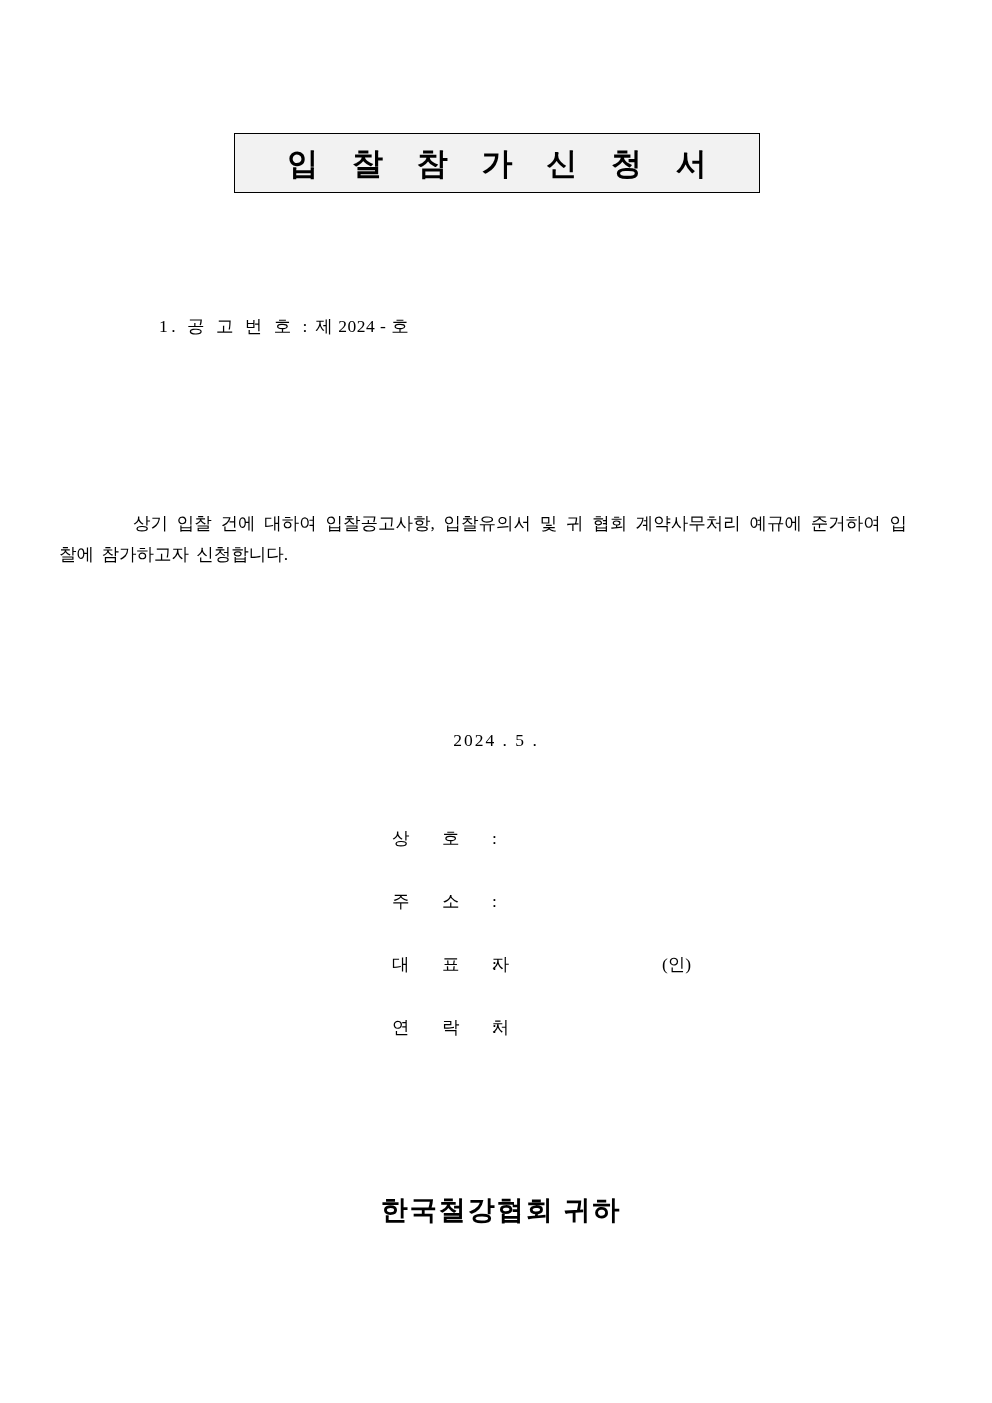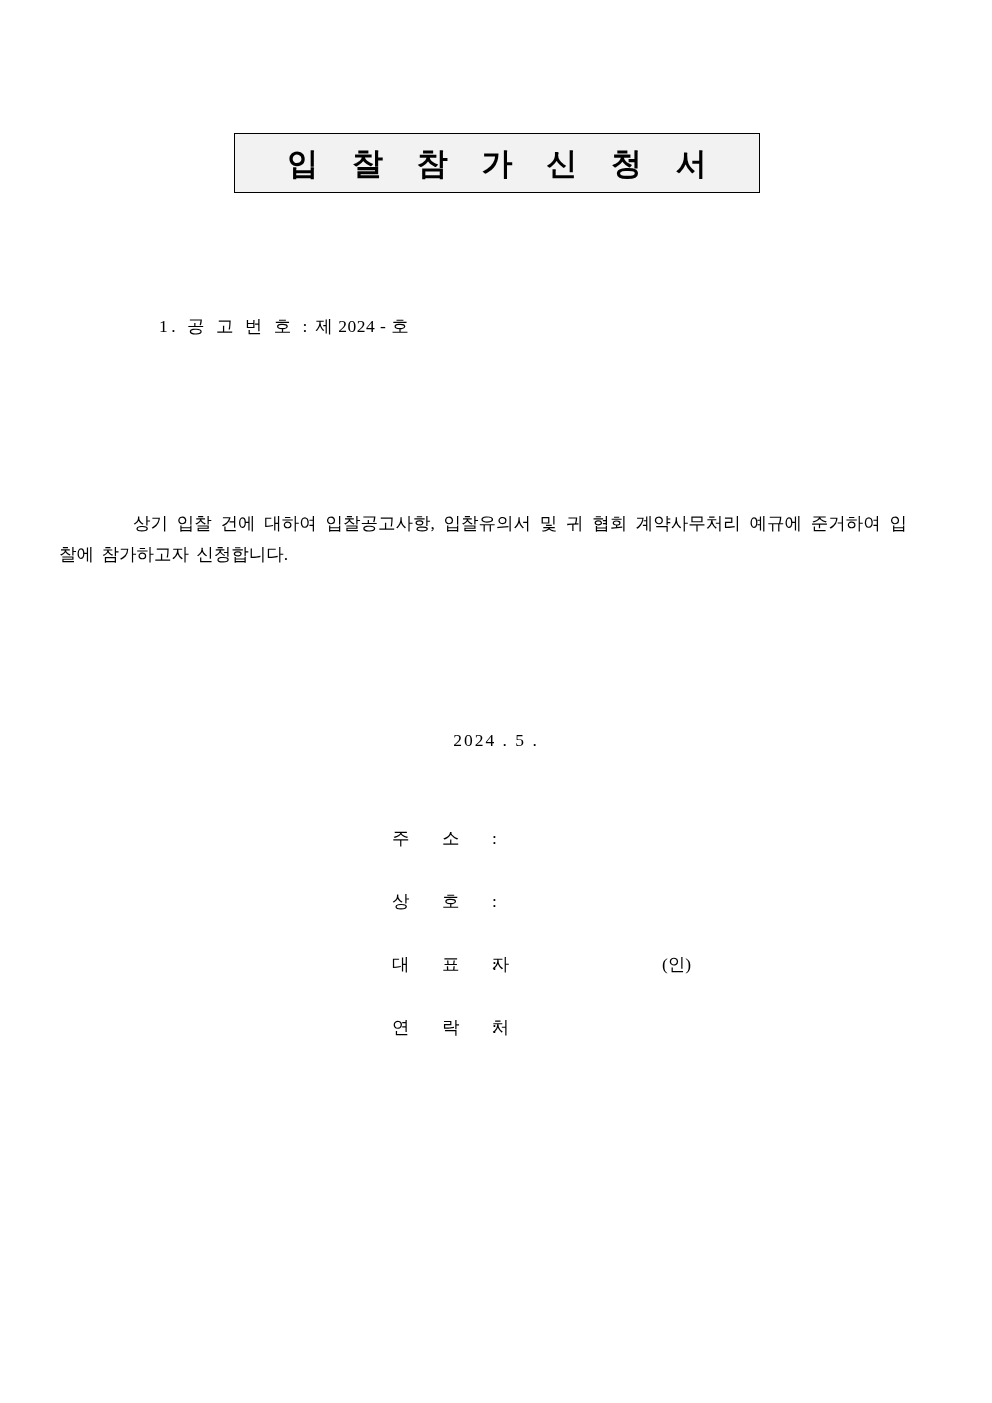--- a/index.html
+++ b/index.html
@@ -159,32 +159,33 @@
 
   <div class="body-par">
     <span class="indent"></span><span>상기 입찰 건에 대하여 입찰공고사항, 입찰유의서 및 귀 협회 계약사무처리 예규에 준거하여 입찰에 참가하고자 신청합니다.</span>
   </div>
 
   <div class="doc-date">2024 .  5 .</div>
 
   <div class="sig-block">
 
     <div class="sig-row">
-      <span class="sig-label">주      소</span><span class="sig-colon">:</span><span class="sig-value"></span>
+      <span class="sig-label">상      호</span><span class="sig-colon">:</span><span class="sig-value"></span>
     </div>
 
     <div class="sig-row">
-      <span class="sig-label">상      호</span><span class="sig-colon">:</span><span class="sig-value"></span>
+      <span class="sig-label">주      소</span><span class="sig-colon">:</span><span class="sig-value"></span>
     </div>
 
     <div class="sig-row">
       <span class="sig-label">대 표 자</span><span class="sig-colon">:</span><span class="sig-value"></span>
       <span class="seal-mark">(인)</span>
     </div>
 
     <div class="sig-row">
       <span class="sig-label">연 락 처</span><span class="sig-colon">:</span><span class="sig-value"></span>
     </div>
 
   </div>
 
+  <div class="recipient">한국철강협회  귀하</div>
 
 </div>
 
 </body></html>

